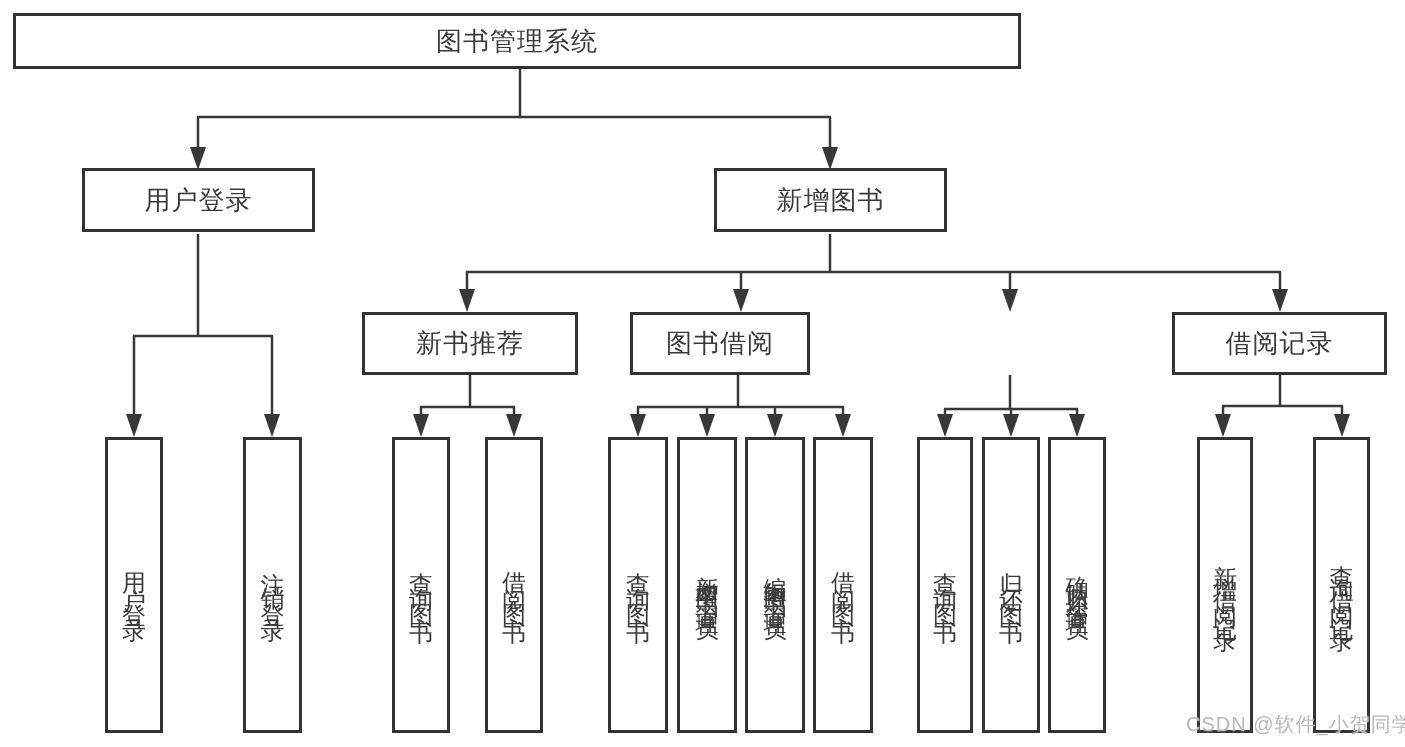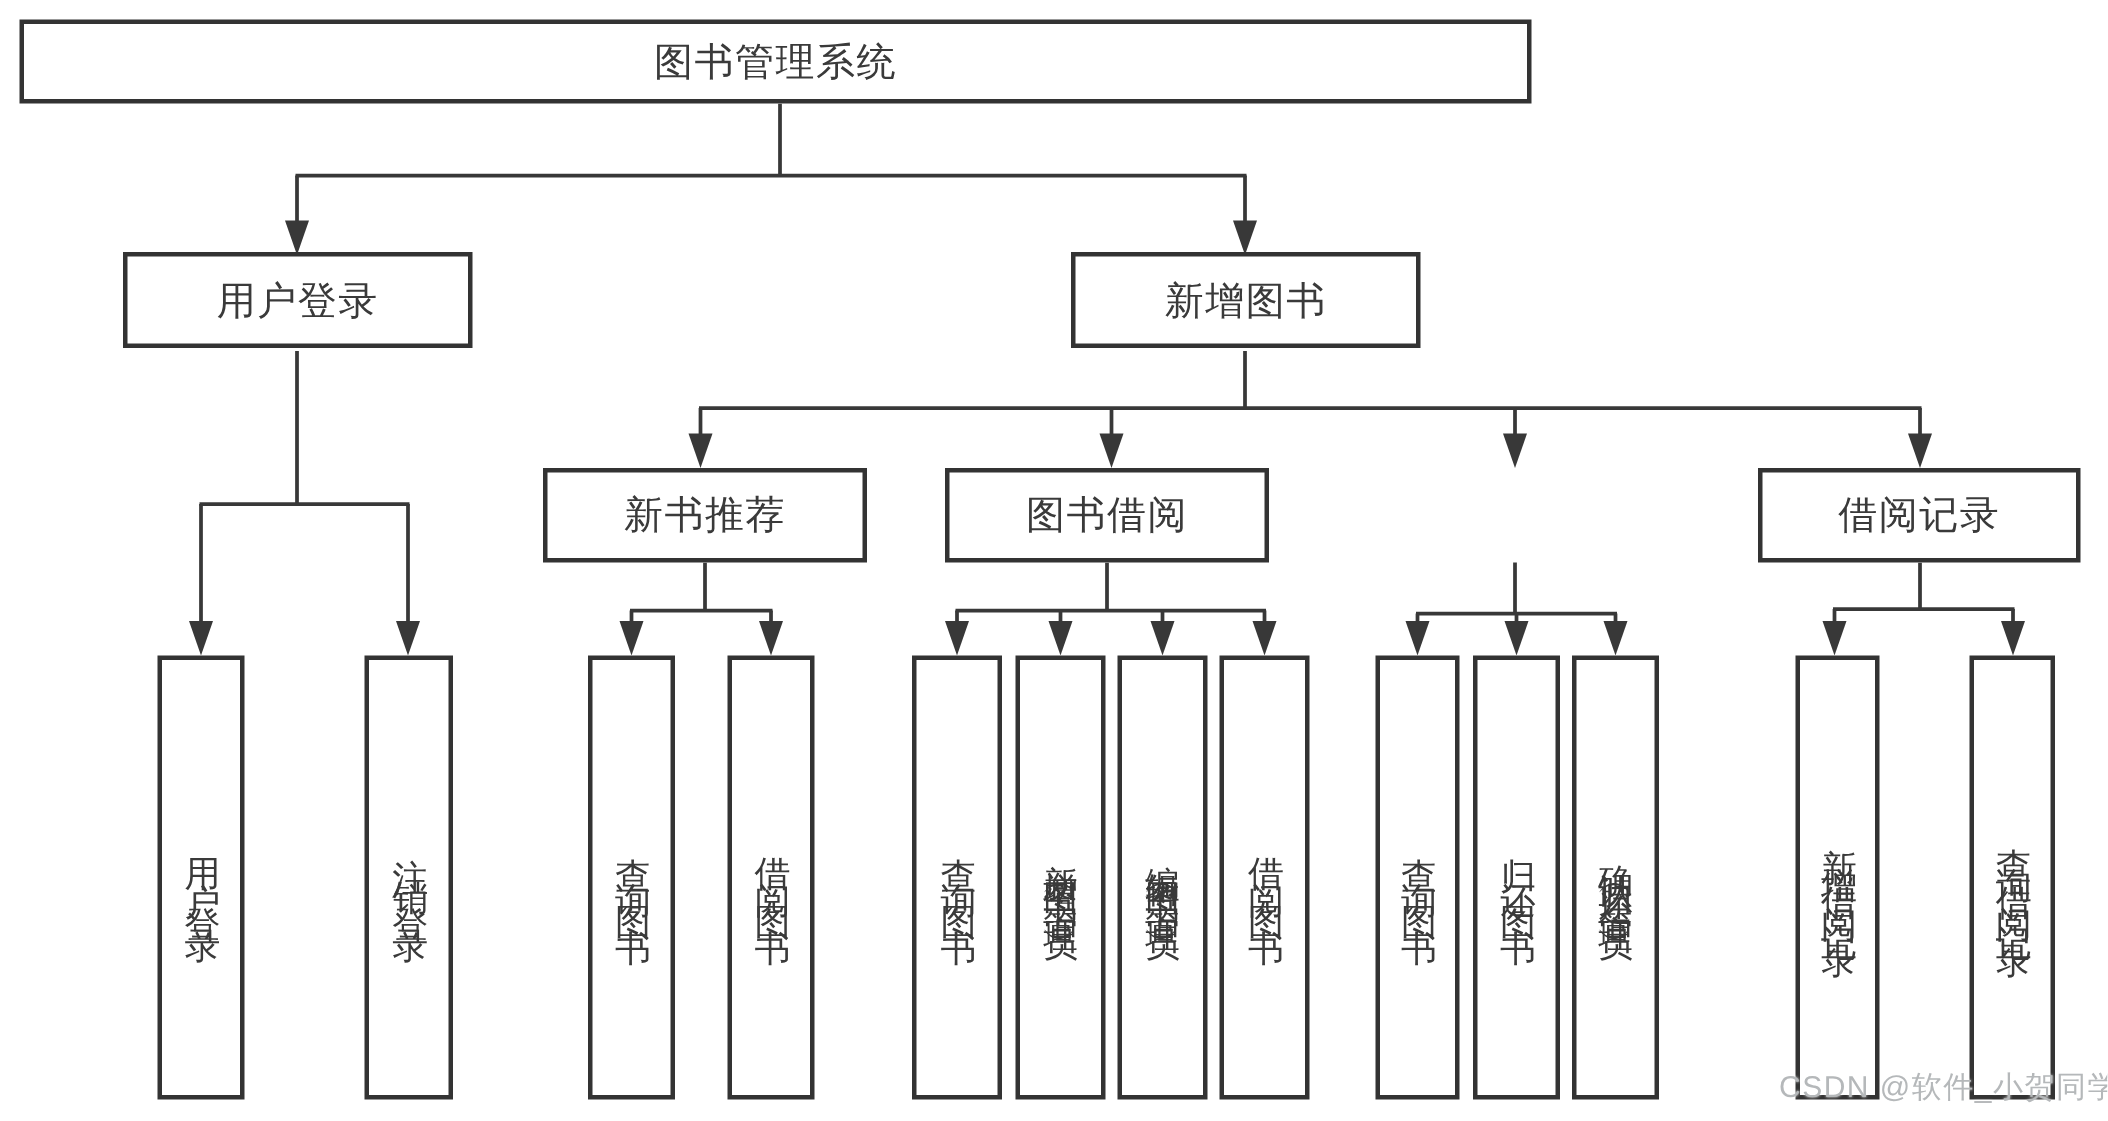--- a/index.html
+++ b/index.html
@@ -116,21 +116,21 @@
     <line x1="1342" y1="406" x2="1342" y2="417"></line>
       <polygon points="1342,437 1334,414 1350,414"></polygon>
   </svg>
 
   <div class="box hbox" style="left:13px;top:13px;width:1008px;height:56px;">图书管理系统</div>
 
   <div class="box hbox" style="left:82px;top:168px;width:233px;height:64px;">用户登录</div>
   <div class="box hbox" style="left:714px;top:168px;width:233px;height:64px;">新增图书</div>
 
   <div class="box hbox" style="left:362px;top:312px;width:216px;height:63px;">新书推荐</div>
-  <div class="box hbox" style="left:630px;top:312px;width:216px;height:63px;">图书借阅</div>
+  <div class="box hbox" style="left:630px;top:312px;width:180px;height:63px;">图书借阅</div>
   <div class="box hbox" style="left:1172px;top:312px;width:215px;height:63px;">借阅记录</div>
 
   <div class="box leaf" style="left:105px;top:437px;width:58px;height:296px;">用户登录</div>
   <div class="box leaf" style="left:243px;top:437px;width:59px;height:296px;">注销登录</div>
 
   <div class="box leaf" style="left:392px;top:437px;width:58px;height:296px;">查询图书</div>
   <div class="box leaf" style="left:485px;top:437px;width:58px;height:296px;">借阅图书</div>
 
   <div class="box leaf" style="left:608px;top:437px;width:60px;height:296px;">查询图书</div>
   <div class="box leaf tight" style="left:677px;top:437px;width:60px;height:296px;">新增图书（管理员）</div>

